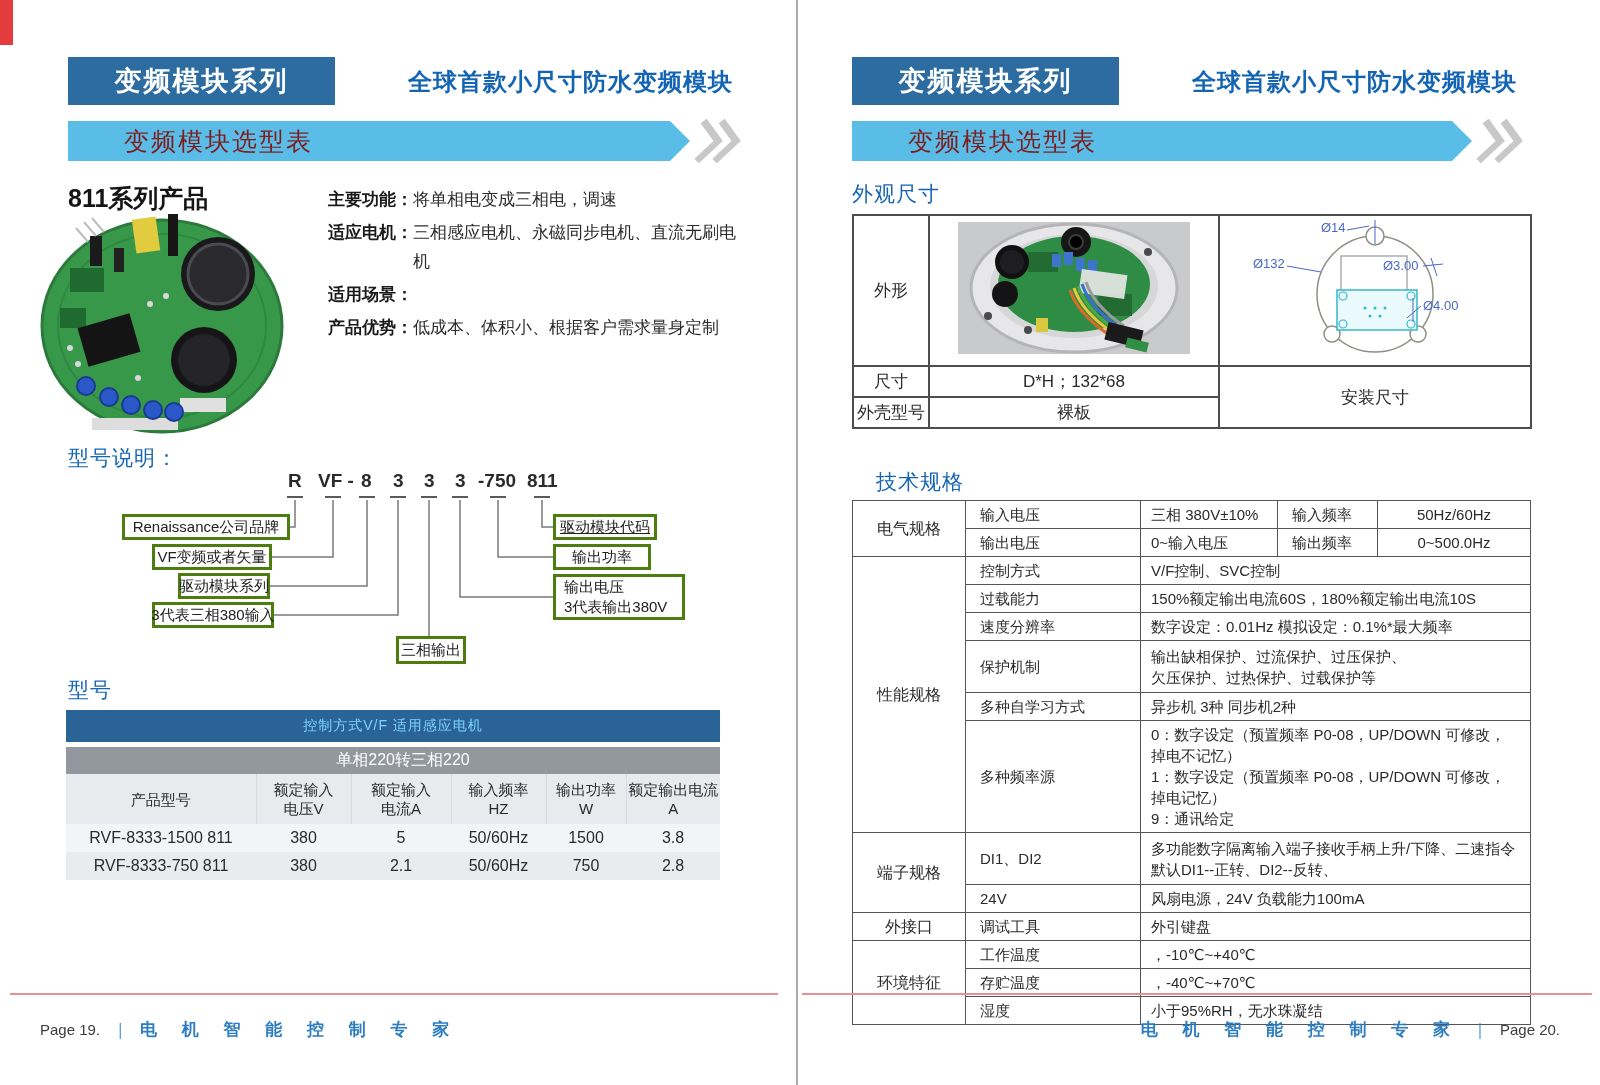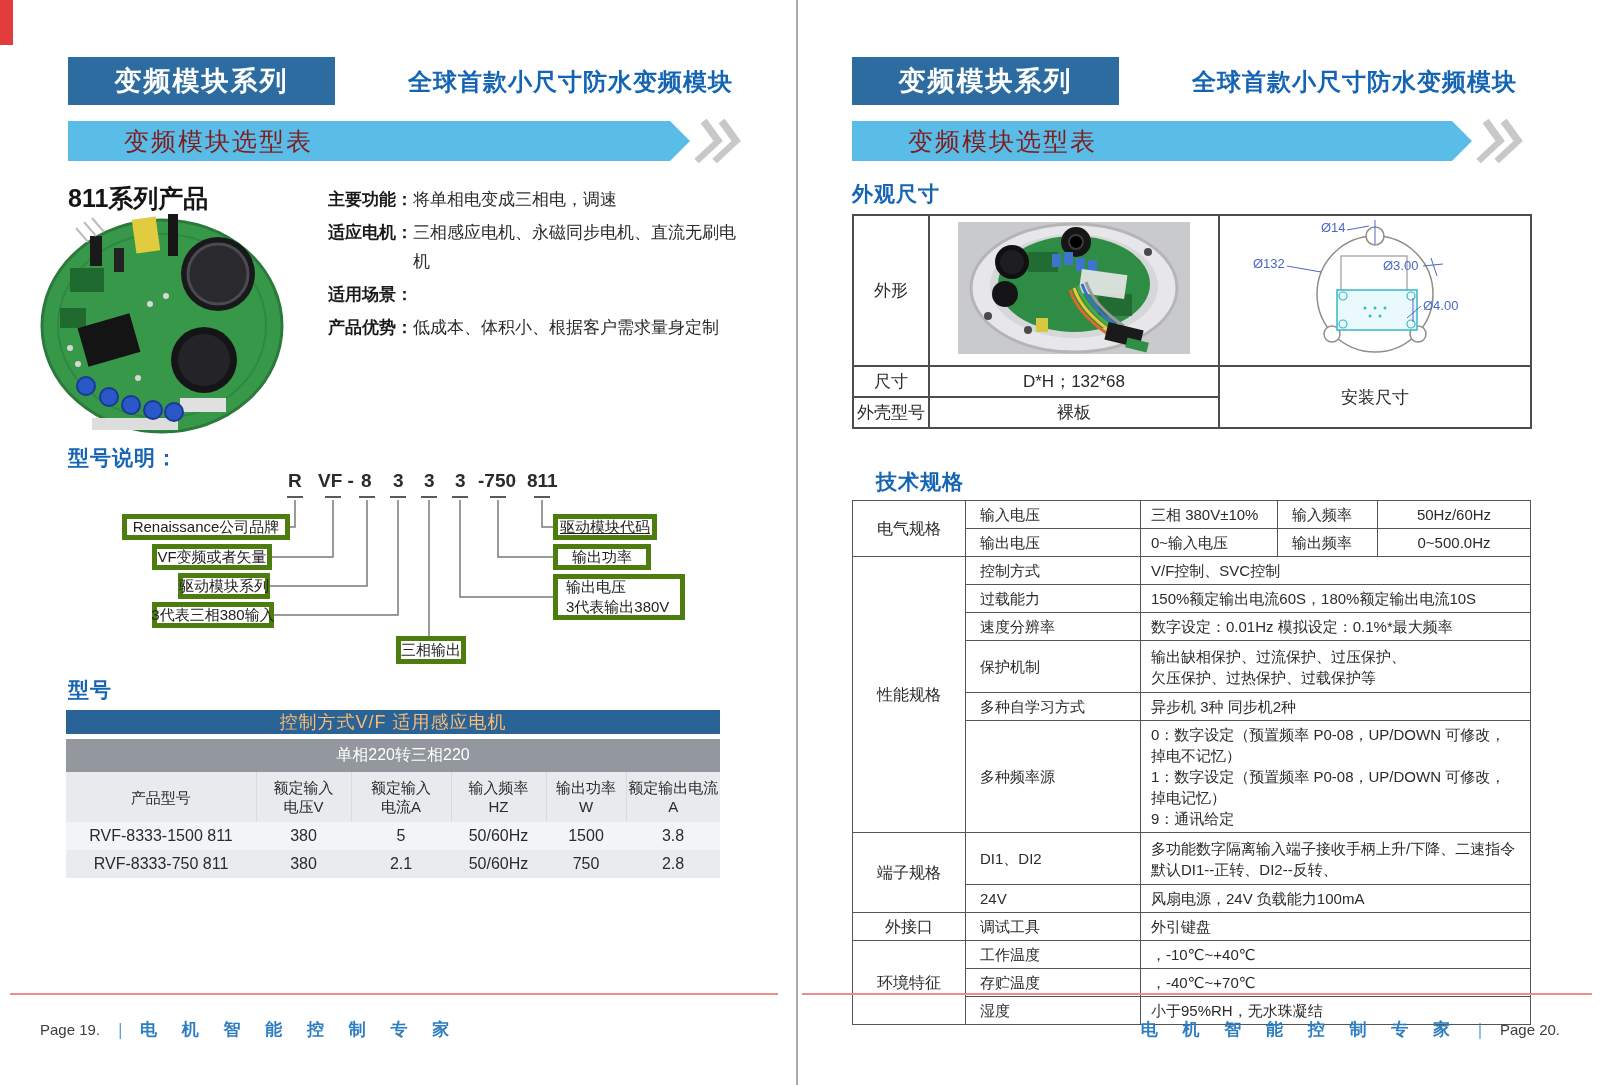--- a/index.html
+++ b/index.html
@@ -12,30 +12,30 @@
   .headline{font-size:24px;font-weight:bold;color:#1464b4;letter-spacing:1px;white-space:nowrap;}
   .banner{background:#5abde7;height:40px;color:#7f1d1d;font-size:25px;letter-spacing:2px;
           display:flex;align-items:center;padding-left:56px;box-sizing:border-box;
           clip-path:polygon(0 0,calc(100% - 20px) 0,100% 50%,calc(100% - 20px) 100%,0 100%);}
   
   .product-title{font-size:25px;font-weight:bold;color:#151515;}
   .spec-list{width:434px;font-size:17px;line-height:29px;}
   .spec-item{display:flex;margin-bottom:4px;}
   .spec-label{font-weight:bold;flex:0 0 auto;color:#1a1a1a;margin-left:20px;}
   .spec-text{flex:1;}
-  .sec-head{font-size:21px;font-weight:bold;color:#1565b4;letter-spacing:1px;}
+  .sec-head{font-size:21px;font-weight:normal;color:#1565b4;letter-spacing:1px;}
   
   .code-part{position:absolute;font-size:19px;color:#2b2b2b;font-weight:bold;white-space:nowrap;}
   .code-tick{position:absolute;width:16px;height:0;border-top:2px solid #5a5a5a;}
-  .dbox{position:absolute;border:5px solid #4d7c0f;background:#fff;font-size:15px;color:#222;
+  .dbox{position:absolute;border:3px solid #4d7c0f;background:#fff;font-size:15px;color:#222;
         display:flex;align-items:center;justify-content:center;box-sizing:border-box;white-space:nowrap;}
   .dbox.two-line{flex-direction:column;align-items:flex-start;justify-content:center;padding-left:8px;line-height:20px;}
   
-  .band-blue{background:#2a6496;color:#fdba74;font-size:18px;height:24px;display:flex;align-items:center;justify-content:center;letter-spacing:1px;}
-  .band-gray{background:#93989f;color:#fff;font-size:16px;height:33px;display:flex;align-items:center;justify-content:center;margin-top:5px;padding-left:20px;}
+  .band-blue{background:#2a6496;color:#7dd3fc;font-size:14px;height:32px;display:flex;align-items:center;justify-content:center;letter-spacing:1px;}
+  .band-gray{background:#93989f;color:#fff;font-size:16px;height:27px;display:flex;align-items:center;justify-content:center;margin-top:5px;padding-left:20px;}
   table.models{border-collapse:collapse;width:654px;table-layout:fixed;}
   table.models th{background:#e8eaed;font-size:15px;font-weight:normal;color:#2b2b2b;height:46px;
                   line-height:19px;border-right:1px solid #d7dade;padding:2px 0;}
   table.models th:last-child{border-right:none;}
   table.models td{font-size:16px;text-align:center;height:28px;padding:0;}
   table.models tr.r0 td{background:#f3f4f6;}
   table.models tr.r1 td{background:#e9ebee;}
   
   table.dim{border-collapse:collapse;width:678px;table-layout:fixed;font-size:17px;}
   table.dim td{border:2px solid #4d4d4d;text-align:center;vertical-align:middle;padding:2px;}

